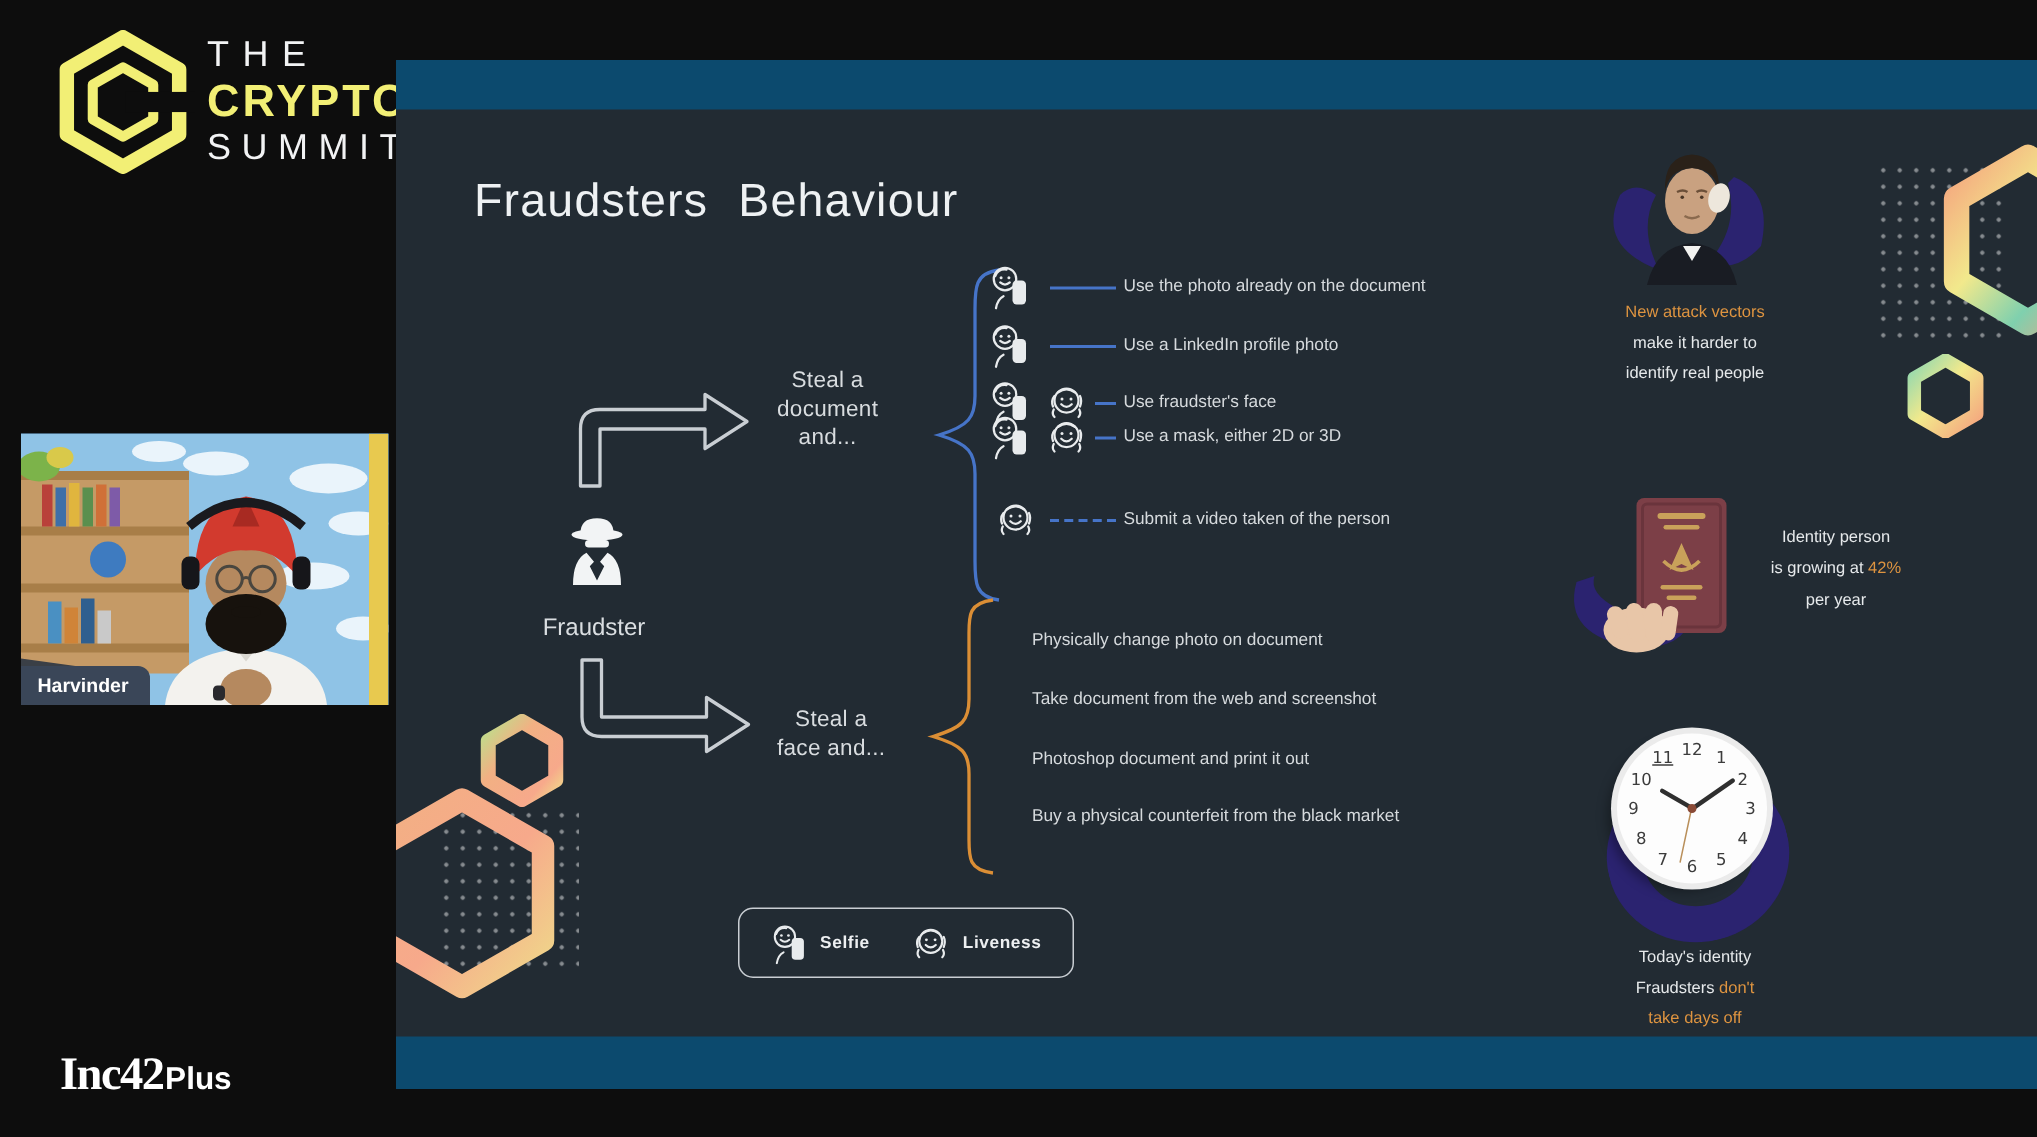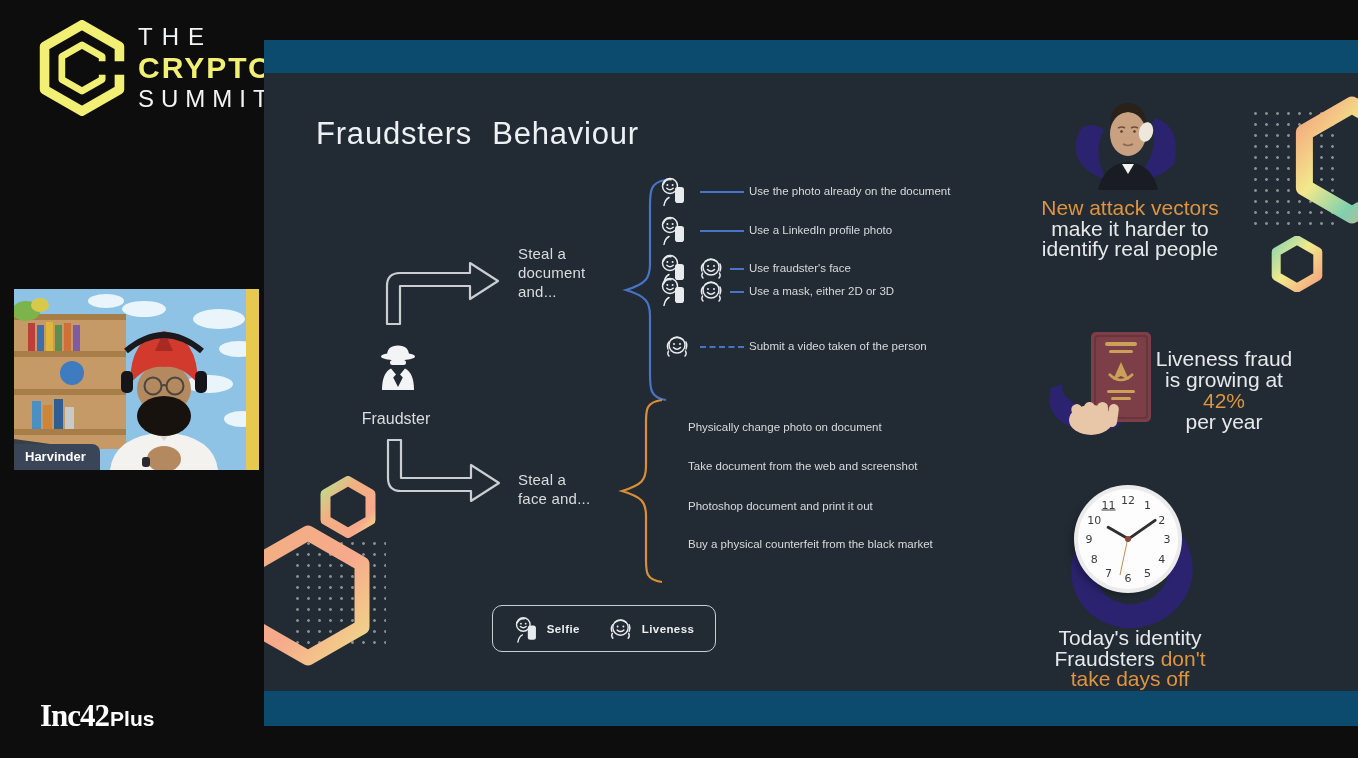--- a/index.html
+++ b/index.html
@@ -1,20 +1,20 @@
 <!DOCTYPE html>
 <html><head>
 <meta charset="utf-8">
 <style>
   * { margin:0; padding:0; box-sizing:border-box; }
   body {
     width:1358px; height:758px; position:relative; overflow:hidden;
     background:#0D0D0D; font-family:"Liberation Sans", sans-serif; color:#E7EAEC;
   }
-  .preline { white-space:pre-line; }
+  .preline { white-space:pre-line;text-align:center; }
 
   
   .summit-logo { position:absolute; left:34px; top:20px; display:flex; align-items:center; }
   .summit-text { margin-left:8px; }
   .summit-the    { font-size:24px; letter-spacing:9px; color:#F2F3F4; font-weight:500; line-height:30px; }
   .summit-crypto { font-size:30px; letter-spacing:2px; color:#F2EF75; font-weight:bold; line-height:32px; }
   .summit-summit { font-size:24px; letter-spacing:7px; color:#F2F3F4; font-weight:500; line-height:30px; }
 
   
   .speaker-video { position:absolute; left:14px; top:289px; width:245px; height:181px; background:#6FA8D6; overflow:hidden;text-align:center; }
@@ -57,21 +57,21 @@
   .doc-row .m-text { position:absolute; left:89px; top:50%; transform:translateY(-50%); font-size:11.5px; color:#D6DADD; white-space:nowrap; }
 
   .face-row { position:absolute; left:424px; font-size:11.5px; color:#D6DADD; white-space:nowrap; }
 
   .legend { position:absolute; left:228px; top:565px; width:224px; height:47px; border:1.5px solid #C9CED3;
             border-radius:10px; display:flex; align-items:center; justify-content:center; gap:9px; }
   .legend-label { font-size:11.5px; font-weight:bold; letter-spacing:0.4px; color:#EDEFF1; }
   .legend .gap { width:10px; }
 
   
-  .callout { position:absolute; text-align:center; font-size:21px; line-height:20.5px; color:#E6E9EB; }
+  .callout { position:absolute; text-align:center; font-size:11px; line-height:20.5px; color:#E6E9EB; }
   .co-attack   { left:776px; top:158px; width:180px; }
   .co-growth   { left:880px; top:308px; width:160px; line-height:21px; }
   .co-schedule { left:786px; top:588px; width:160px; }
   .orange { color:#DE9440; }
 
   .face-visual     { position:absolute; left:798px; top:50px; }
   .passport-visual { position:absolute; left:775px; top:288px; }
 
   .clock-wrap { position:absolute; left:793px; top:444px; width:150px; height:150px; }
   .clock-crescent { position:absolute; left:14px; top:28px; width:122px; height:116px; border-radius:50%;
@@ -417,21 +417,21 @@
     <path d="M70,46 Q82,58 94,46" stroke="#C9A15A" stroke-width="2.5" fill="none"></path>
     <rect x="68" y="62" width="28" height="3" rx="1.5" fill="#C9A15A"></rect>
     <rect x="72" y="69" width="20" height="3" rx="1.5" fill="#C9A15A"></rect>
     <ellipse cx="52" cy="92" rx="22" ry="15" fill="#E8C6A8"></ellipse>
     <rect x="34" y="76" width="11" height="22" rx="5.5" fill="#E8C6A8" transform="rotate(-18 39 87)"></rect>
     <rect x="46" y="74" width="11" height="26" rx="5.5" fill="#E8C6A8" transform="rotate(-8 51 87)"></rect>
     <rect x="58" y="74" width="11" height="26" rx="5.5" fill="#E8C6A8"></rect>
     <rect x="69" y="76" width="10" height="23" rx="5" fill="#E8C6A8" transform="rotate(8 74 87)"></rect>
   </svg>
   <div class="callout co-growth">
-    <span>Liveness fraud</span><br>
+    <span>Identity person</span><br>
     <span>is growing at </span><span class="orange">42%</span><br>
     <span>per year</span>
   </div>
 
   <div class="clock-wrap">
     <div class="clock-crescent"></div>
     <div class="clock-face">
       <div class="hand hour"></div>
       <div class="hand minute"></div>
       <div class="hand second"></div>

